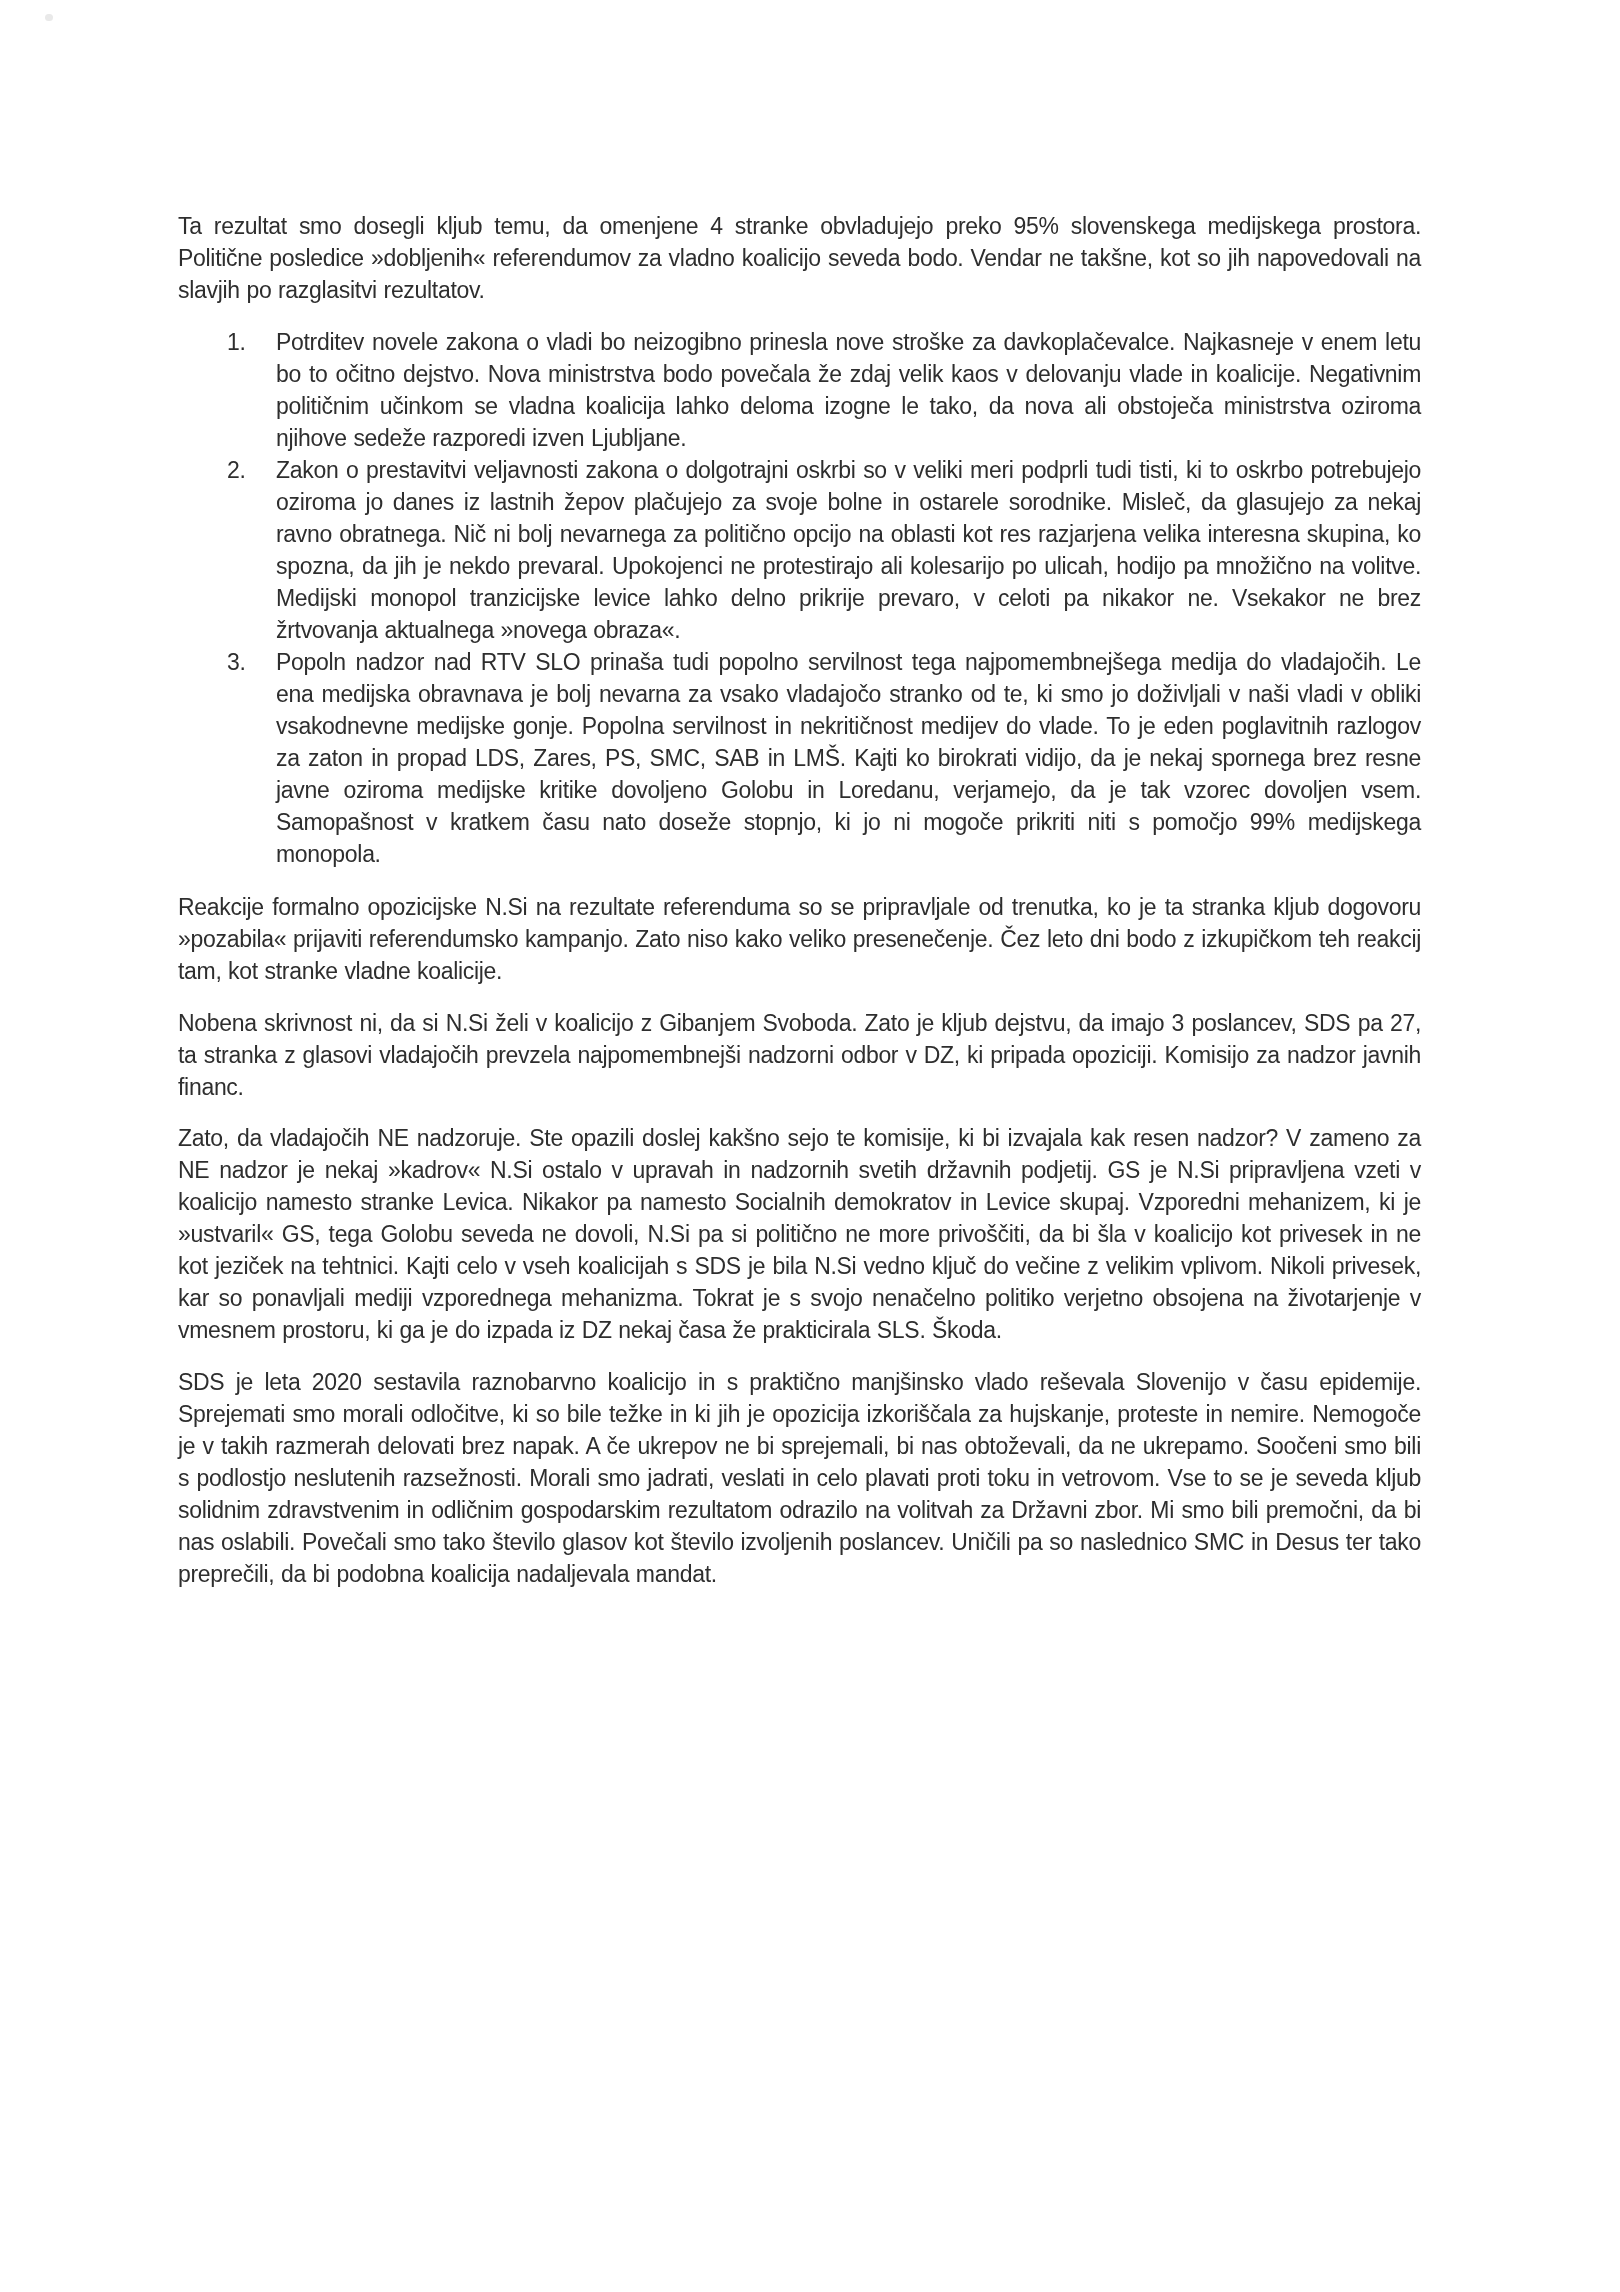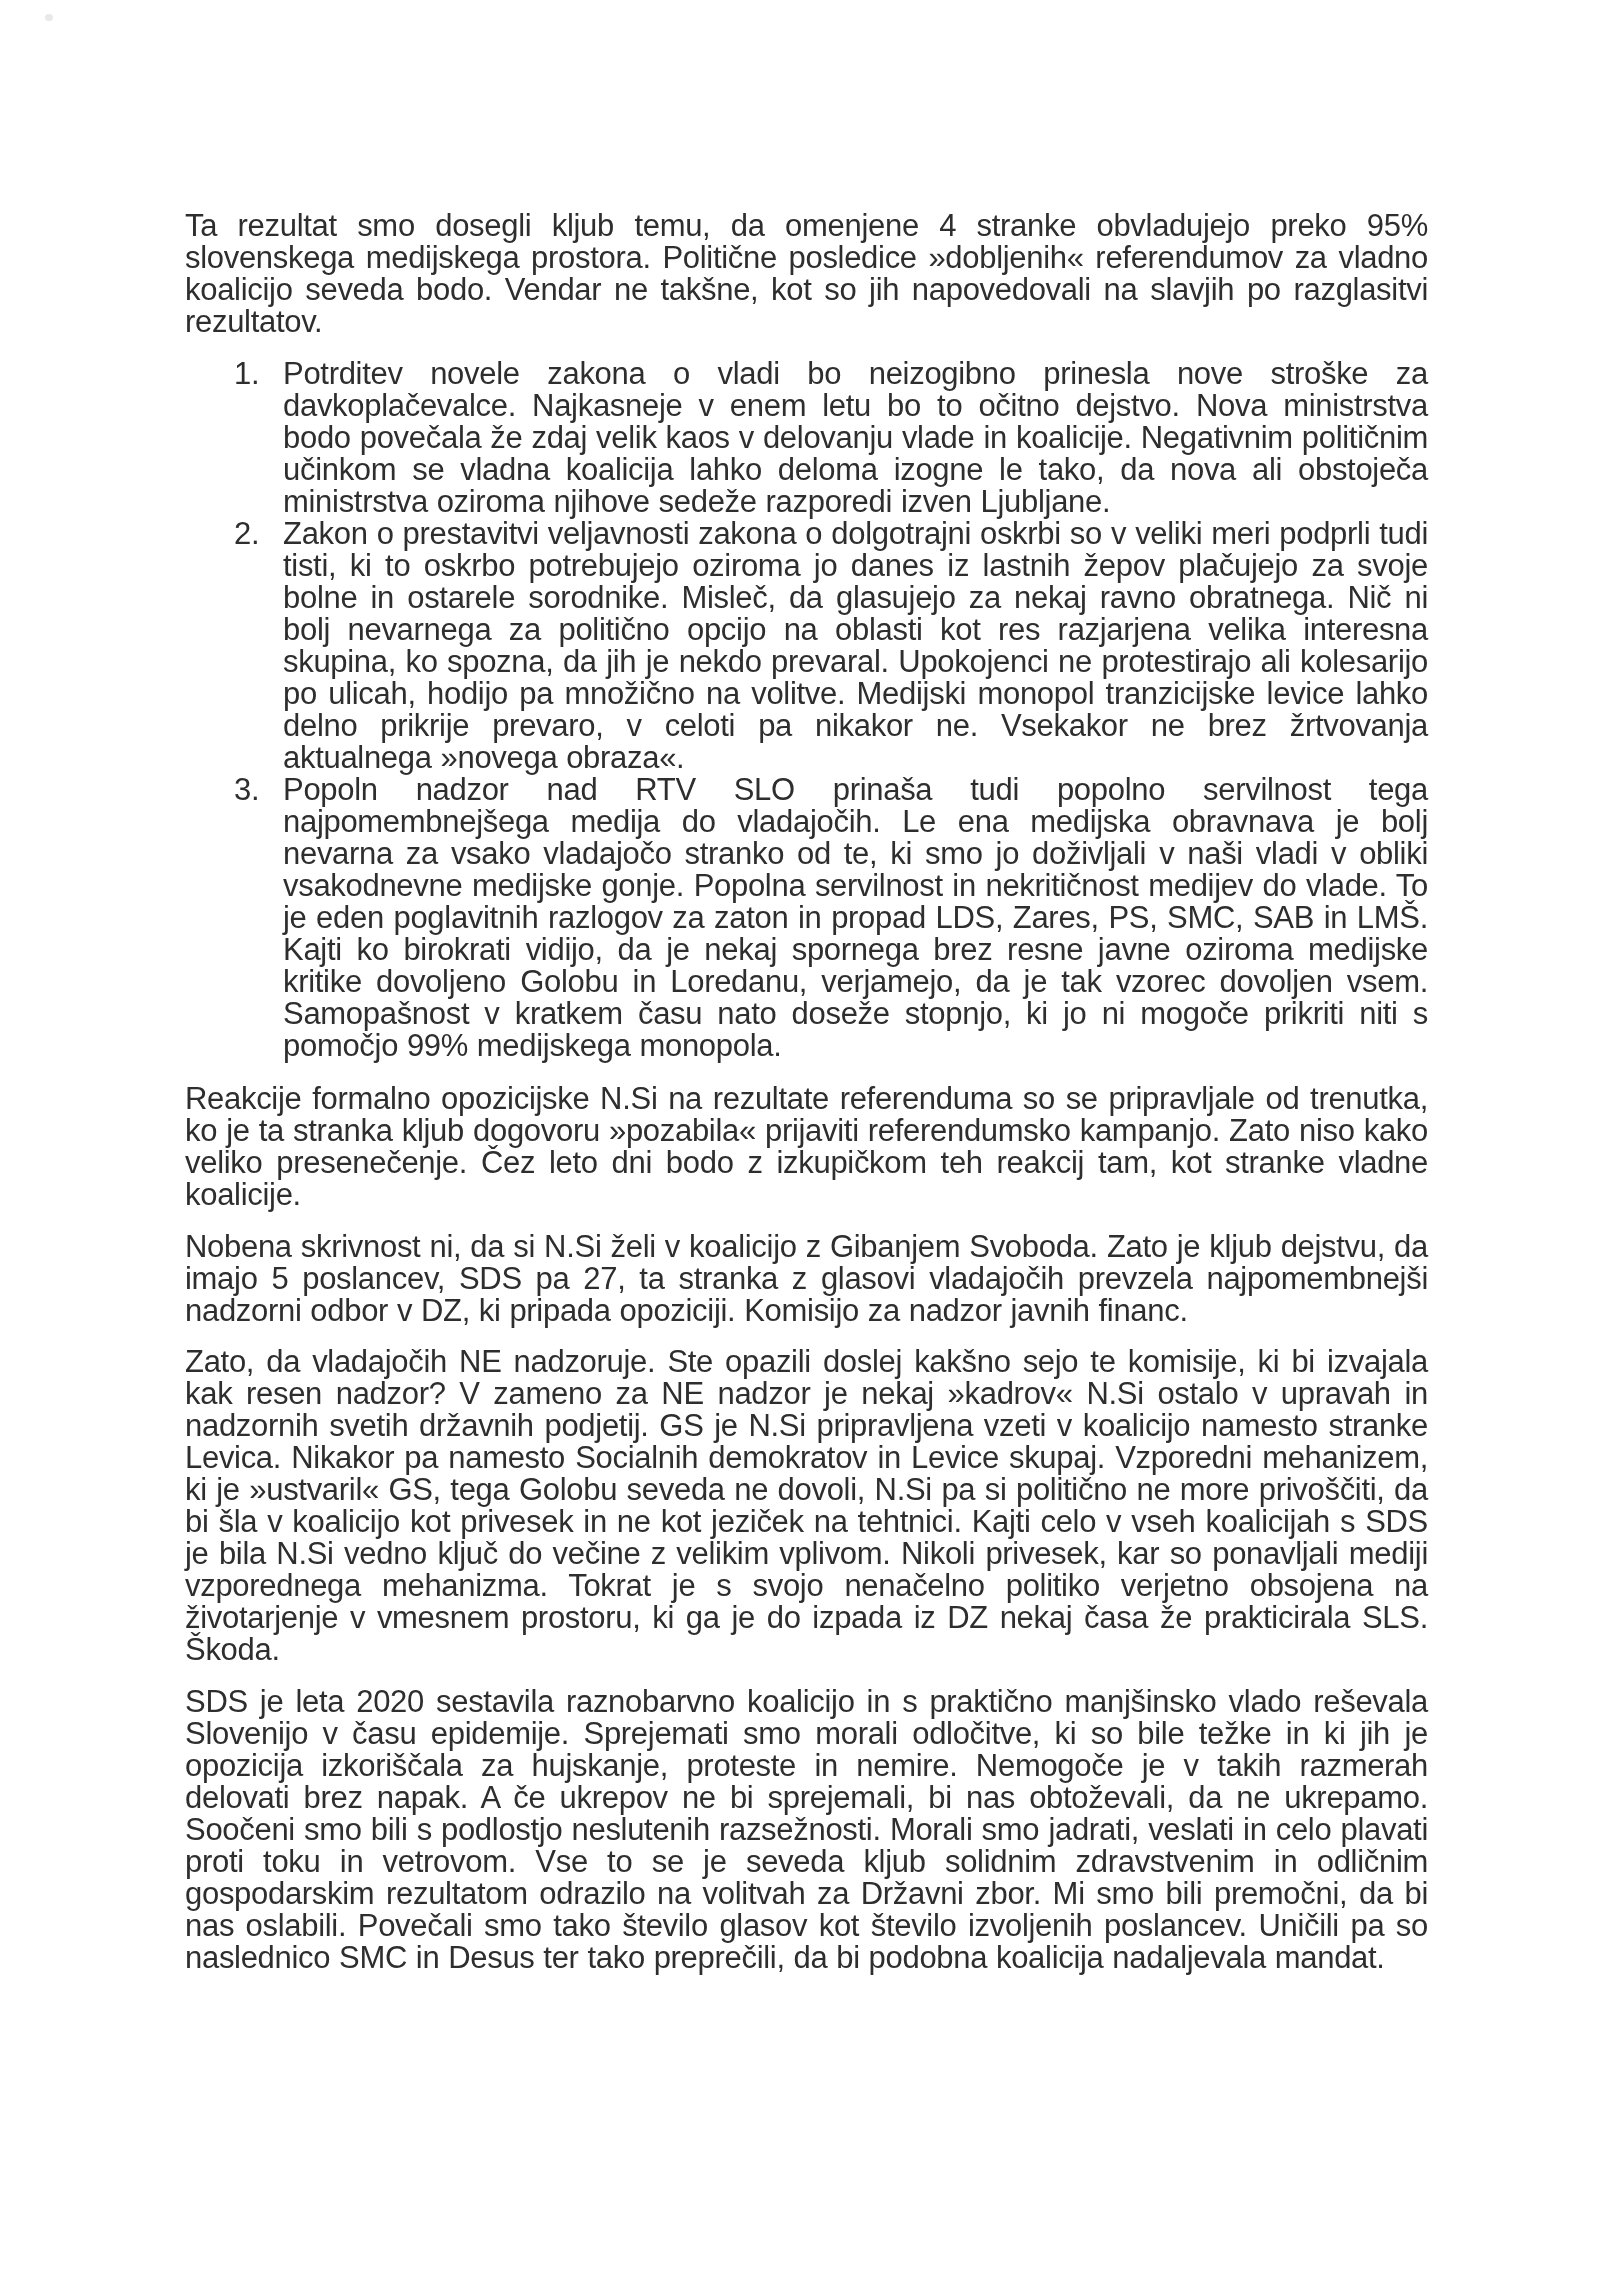--- a/index.html
+++ b/index.html
@@ -8,26 +8,26 @@
       background: #ffffff;
     }
     body {
       width: 1620px;
       height: 2293px;
       position: relative;
       overflow: hidden;
     }
     .page {
       position: absolute;
-      left: 185px;
+      left: 178px;
       top: 210px;
       width: 1243px;
       color: #2e2e2e;
       font-family: "Liberation Sans", "DejaVu Sans", sans-serif;
-      font-size: 31px;
+      font-size: 23px;
       line-height: 32px;
       text-align: justify;
       letter-spacing: -0.3px;
       word-spacing: 0.5px;
     }
     .para {
       margin: 0 0 19.6px 0;
     }
     .list {
       list-style: none;
@@ -75,17 +75,17 @@
       <span class="list-num">2.</span>
       <span class="list-text">Zakon o prestavitvi veljavnosti zakona o dolgotrajni oskrbi so v veliki meri podprli tudi tisti, ki to oskrbo potrebujejo oziroma jo danes iz lastnih žepov plačujejo za svoje bolne in ostarele sorodnike. Misleč, da glasujejo za nekaj ravno obratnega. Nič ni bolj nevarnega za politično opcijo na oblasti kot res razjarjena velika interesna skupina, ko spozna, da jih je nekdo prevaral. Upokojenci ne protestirajo ali kolesarijo po ulicah, hodijo pa množično na volitve. Medijski monopol tranzicijske levice lahko delno prikrije prevaro, v celoti pa nikakor ne. Vsekakor ne brez žrtvovanja aktualnega »novega obraza«.</span>
     </li>
     <li class="list-item">
       <span class="list-num">3.</span>
       <span class="list-text">Popoln nadzor nad RTV SLO prinaša tudi popolno servilnost tega najpomembnejšega medija do vladajočih. Le ena medijska obravnava je bolj nevarna za vsako vladajočo stranko od te, ki smo jo doživljali v naši vladi v obliki vsakodnevne medijske gonje. Popolna servilnost in nekritičnost medijev do vlade. To je eden poglavitnih razlogov za zaton in propad LDS, Zares, PS, SMC, SAB in LMŠ. Kajti ko birokrati vidijo, da je nekaj spornega brez resne javne oziroma medijske kritike dovoljeno Golobu in Loredanu, verjamejo, da je tak vzorec dovoljen vsem. Samopašnost v kratkem času nato doseže stopnjo, ki jo ni mogoče prikriti niti s pomočjo 99% medijskega monopola.</span>
     </li>
   </ol>
 
   <p class="para">Reakcije formalno opozicijske N.Si na rezultate referenduma so se pripravljale od trenutka, ko je ta stranka kljub dogovoru »pozabila« prijaviti referendumsko kampanjo. Zato niso kako veliko presenečenje. Čez leto dni bodo z izkupičkom teh reakcij tam, kot stranke vladne koalicije.</p>
-  <p class="para">Nobena skrivnost ni, da si N.Si želi v koalicijo z Gibanjem Svoboda. Zato je kljub dejstvu, da imajo 5 poslancev, SDS pa 27, ta stranka z glasovi vladajočih prevzela najpomembnejši nadzorni odbor v DZ, ki pripada opoziciji. Komisijo za nadzor javnih financ.</p>
+  <p class="para">Nobena skrivnost ni, da si N.Si želi v koalicijo z Gibanjem Svoboda. Zato je kljub dejstvu, da imajo 3 poslancev, SDS pa 27, ta stranka z glasovi vladajočih prevzela najpomembnejši nadzorni odbor v DZ, ki pripada opoziciji. Komisijo za nadzor javnih financ.</p>
   <p class="para">Zato, da vladajočih NE nadzoruje. Ste opazili doslej kakšno sejo te komisije, ki bi izvajala kak resen nadzor? V zameno za NE nadzor je nekaj »kadrov« N.Si ostalo v upravah in nadzornih svetih državnih podjetij. GS je N.Si pripravljena vzeti v koalicijo namesto stranke Levica. Nikakor pa namesto Socialnih demokratov in Levice skupaj. Vzporedni mehanizem, ki je »ustvaril« GS, tega Golobu seveda ne dovoli, N.Si pa si politično ne more privoščiti, da bi šla v koalicijo kot privesek in ne kot jeziček na tehtnici. Kajti celo v vseh koalicijah s SDS je bila N.Si vedno ključ do večine z velikim vplivom. Nikoli privesek, kar so ponavljali mediji vzporednega mehanizma. Tokrat je s svojo nenačelno politiko verjetno obsojena na životarjenje v vmesnem prostoru, ki ga je do izpada iz DZ nekaj časa že prakticirala SLS. Škoda.</p>
   <p class="para">SDS je leta 2020 sestavila raznobarvno koalicijo in s praktično manjšinsko vlado reševala Slovenijo v času epidemije. Sprejemati smo morali odločitve, ki so bile težke in ki jih je opozicija izkoriščala za hujskanje, proteste in nemire. Nemogoče je v takih razmerah delovati brez napak. A če ukrepov ne bi sprejemali, bi nas obtoževali, da ne ukrepamo. Soočeni smo bili s podlostjo neslutenih razsežnosti. Morali smo jadrati, veslati in celo plavati proti toku in vetrovom. Vse to se je seveda kljub solidnim zdravstvenim in odličnim gospodarskim rezultatom odrazilo na volitvah za Državni zbor. Mi smo bili premočni, da bi nas oslabili. Povečali smo tako število glasov kot število izvoljenih poslancev. Uničili pa so naslednico SMC in Desus ter tako preprečili, da bi podobna koalicija nadaljevala mandat.</p>
 </main>
 
 
 </body></html>

